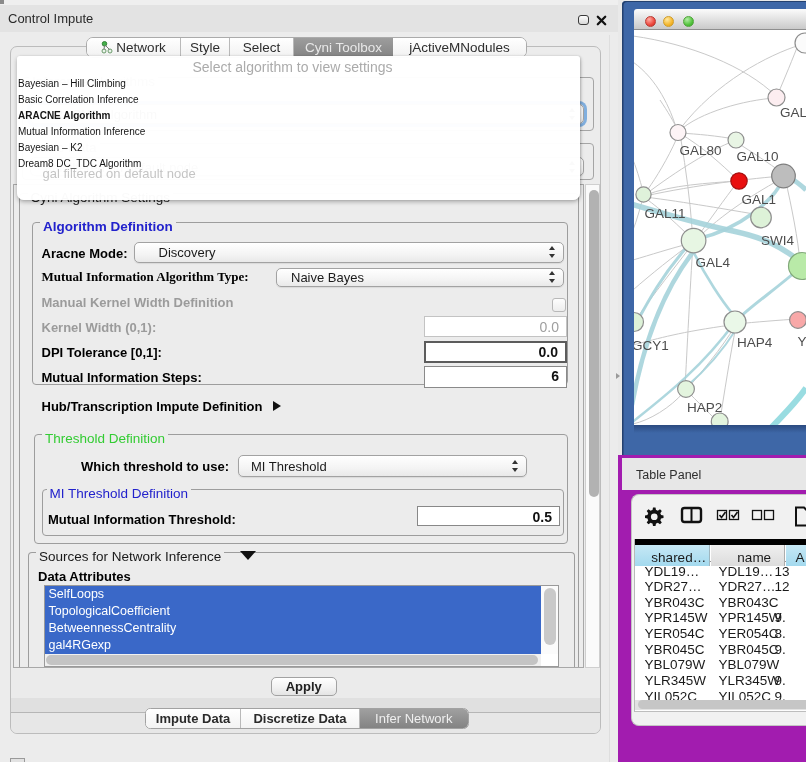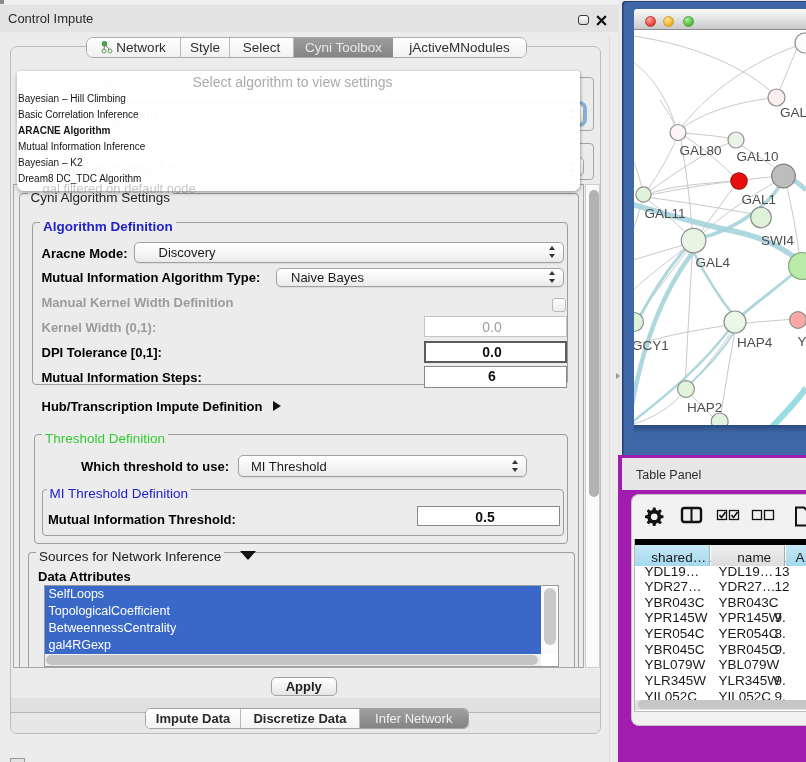--- a/index.html
+++ b/index.html
@@ -6,21 +6,21 @@
 html,body { width:806px; height:762px; overflow:hidden; }
 body { font-family:"Liberation Sans", sans-serif; background:#e9e9e9; position:relative; }
 .abs { position:absolute; }
 .grp { position:absolute; border:1px solid #9d9d9d; border-radius:4px; }
 .glabel { position:absolute; top:-4px; background:#ececec; padding:0 3px; font-size:13.5px; line-height:15px; white-space:nowrap; }
 .combo { position:absolute; border:1px solid #a2a2a2; border-radius:5px; background:linear-gradient(#ffffff,#f4f4f4 60%,#e9e9e9); box-shadow:0 1px 1px rgba(0,0,0,0.08); font-size:13px; color:#1a1a1a; }
 .combo .ctext { position:absolute; left:14px; top:50%; transform:translateY(-50%); white-space:nowrap; }
 .spin { position:absolute; right:7px; top:50%; transform:translateY(-50%); width:7px; height:12px; }
 .spin:before { content:""; position:absolute; left:0; top:0; border-left:3.5px solid transparent; border-right:3.5px solid transparent; border-bottom:4.5px solid #333; }
 .spin:after { content:""; position:absolute; left:0; bottom:0; border-left:3.5px solid transparent; border-right:3.5px solid transparent; border-top:4.5px solid #333; }
-.tfield { position:absolute; background:#fff; font-size:14px; font-weight:bold; color:#111; text-align:center; line-height:20px; padding-right:7px; }
+.tfield { position:absolute; background:#fff; font-size:14px; font-weight:bold; color:#111; text-align:right; line-height:20px; padding-right:7px; }
 .lbl { position:absolute; font-size:13px; font-weight:bold; white-space:nowrap; transform:translateY(-50%); }
 </style>
 </head>
 <body>
 
 <div class="abs" id="cpwin" style="left:0; top:0; width:618px; height:762px; background:#ececec;">
 
   <div class="abs" style="left:0; top:0; width:618px; height:5px; background:#efefef;"></div>
   <div class="abs" style="left:0; top:0; width:4px; height:4px; background:#8a8a8a;"></div>
   <div class="abs" style="left:0; top:5px; width:618px; height:27px; background:#e3e3e3;">
@@ -43,21 +43,21 @@
     </div>
 
     <div class="grp" style="left:18.5px; top:37px; width:536px; height:163px;font-weight:bold;">
       <span class="glabel" style="left:7px; color:#2222cc;">Algorithm Definition</span>
     </div>
     <div class="lbl" style="left:28px; top:67.5px;">Aracne Mode:</div>
     <div class="combo" style="left:120px; top:57px; width:430.5px; height:20.5px;">
         <span class="ctext" style="left:24px;">Discovery</span>
         <span class="spin"></span>
       </div>
-    <div class="lbl" style="left:28px; top:91.5px;">Mutual Information Algorithm Type:</div>
+    <div class="lbl" style="left:28px; top:91.5px;font-family:Liberation Serif, serif;">Mutual Information Algorithm Type:</div>
     <div class="combo" style="left:262.5px; top:82.5px; width:288px; height:19px;">
         <span class="ctext">Naive Bayes</span>
         <span class="spin"></span>
       </div>
     <div class="lbl" style="left:28px; top:117px; color:#9b9b9b;">Manual Kernel Width Definition</div>
     <div class="abs" style="left:538.5px; top:113px; width:14px; height:14px; border:1px solid #b8b8b8; border-radius:3px; background:linear-gradient(#fdfdfd,#ededed);"></div>
     <div class="lbl" style="left:28px; top:142px; color:#9b9b9b;">Kernel Width (0,1):</div>
     <div class="tfield" style="left:410.5px; top:131px; width:143px; height:21px; border:1px solid #c3c3c3; color:#9f9f9f; font-weight:normal;">0.0</div>
     <div class="lbl" style="left:28px; top:167px;">DPI Tolerance [0,1]:</div>
     <div class="tfield" style="left:410.5px; top:155.5px; width:143px; height:22.5px; border:2px solid #5c5c5c; line-height:18.5px;">0.0</div>
@@ -133,21 +133,21 @@
       </div>
     <div class="grp" style="left:22px; top:143px; width:572px; height:37px; border-color:#a5a5a5;">
       <span class="glabel" style="left:6px; color:#777; background:#ececec;">Table Data</span>
     </div>
     <div class="combo" style="left:30px; top:157px; width:554px; height:19px;">
         <span class="ctext" style="color:#555;">gal filtered on default node</span>
         <span class="spin"></span>
       </div>
   </div>
 
-  <div class="abs" id="popup" style="left:16.5px; top:56px; width:563.5px; height:120px; background:rgba(255,255,255,0.975); border-radius:3px 3px 7px 7px; box-shadow:0 2px 4px rgba(0,0,0,0.28), 1px 0 2px rgba(0,0,0,0.12);margin-top:15px;">
+  <div class="abs" id="popup" style="left:16.5px; top:56px; width:563.5px; height:144px; background:rgba(255,255,255,0.975); border-radius:3px 3px 7px 7px; box-shadow:0 2px 4px rgba(0,0,0,0.28), 1px 0 2px rgba(0,0,0,0.12);">
     <div class="abs" style="left:176px; top:3px; width:220px; font-size:14px; color:#ababab;">Select algorithm to view settings</div>
     <div class="abs" style="left:1.5px; top:20px; width:500px; font-size:10px; color:#141414; line-height:16px;">
       <div>Bayesian – Hill Climbing</div>
       <div>Basic Correlation Inference</div>
       <div style="font-weight:bold;">ARACNE Algorithm</div>
       <div>Mutual Information Inference</div>
       <div>Bayesian – K2</div>
       <div>Dream8 DC_TDC Algorithm</div>
     </div>
     <div class="abs" style="left:26px; top:110px; font-size:13px; color:rgba(100,100,100,0.38); white-space:nowrap;">gal filtered on default node</div>

